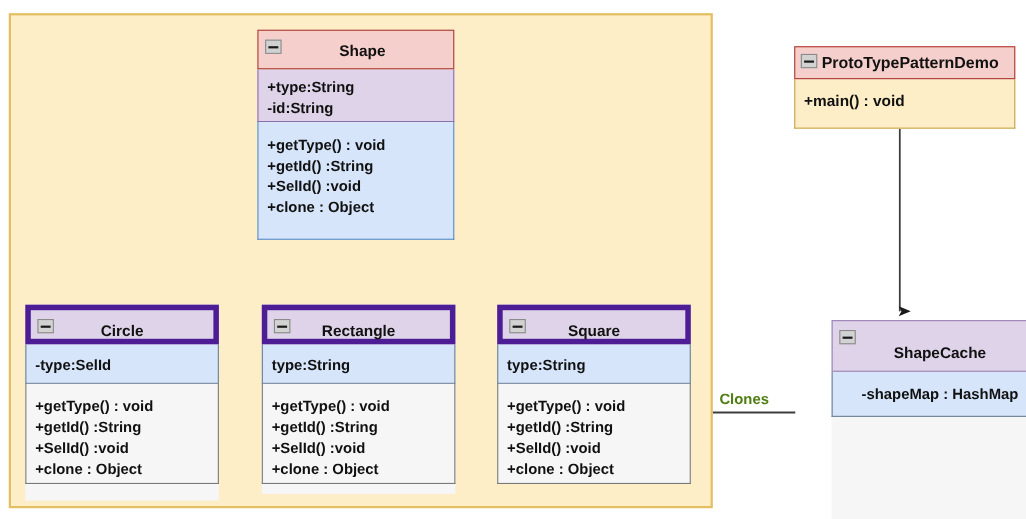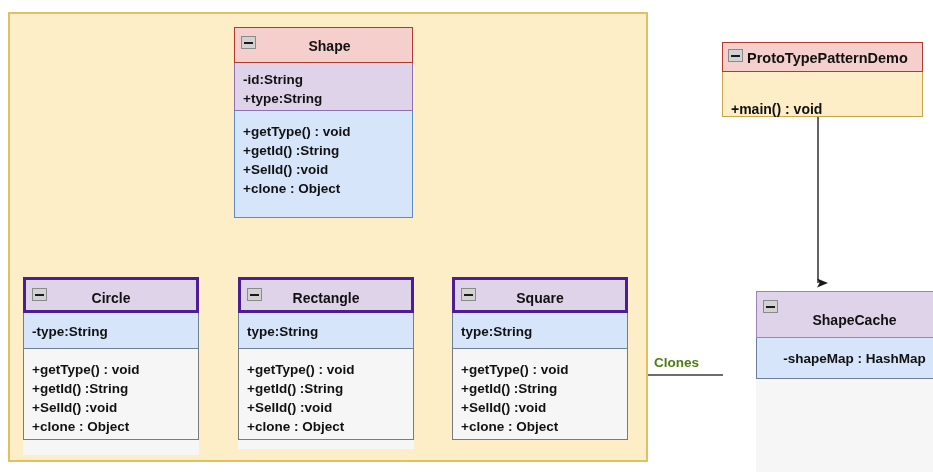--- a/index.html
+++ b/index.html
@@ -106,21 +106,21 @@
     background: #d6e5fa;
     border: 1px solid #5b8cc4;
     border-top: none;
     height: 107px;
     padding-top: 11px;
   }
 
   
   .sub .hdr {
     background: #ded3e8;
-    border: 3px solid #4c1d95;
+    border: 5px solid #4c1d95;
   }
   .sub .attrs {
     background: #d6e5fa;
     border: 1px solid #6e7f93;
     border-top: none;
     height: 36px;
     padding-top: 9px;
   }
   .sub .meths {
     background: #f6f6f6;
@@ -141,21 +141,21 @@
     height: 30px;
     line-height: 30px;
     font-size: 14.5px;
   }
   #demo-class .hdr .minicon { top: 6px; left: 5px; }
   #demo-class .meths {
     background: #fdeec8;
     border: 1px solid #c9a44a;
     border-top: none;
     height: 45px;
-    padding-top: 28px;
+    padding-top: 10px;
     font-size: 14px;
   }
 
   
   #cache-class { left: 756px; top: 291px; width: 197px; height: 191px; }
   #cache-class .hdr {
     background: #ded3e8;
     border: 1px solid #9b83b4;
     height: 47px;
     line-height: 57px;
@@ -222,38 +222,38 @@
 </svg>
 
 <div class="package"></div>
 
 <div class="clsbox" id="shape-class">
   <div class="hdr">
     <span class="minicon"></span>
     <span>Shape</span>
   </div>
   <div class="attrs">
+    <div>+type:String</div>
     <div>-id:String</div>
-    <div>+type:String</div>
   </div>
   <div class="meths">
     <div>+getType() : void</div>
     <div>+getId() :String</div>
     <div>+SelId() :void</div>
     <div>+clone : Object</div>
   </div>
 </div>
 
 <div class="clsbox sub" id="circle-class">
   <div class="hdr">
     <span class="minicon"></span>
     <span>Circle</span>
   </div>
   <div class="attrs">
-    <div>-type:String</div>
+    <div>-type:SelId</div>
   </div>
   <div class="meths">
     <div>+getType() : void</div>
     <div>+getId() :String</div>
     <div>+SelId() :void</div>
     <div>+clone : Object</div>
   </div>
 </div>
 
 <div class="clsbox sub" id="rectangle-class">

